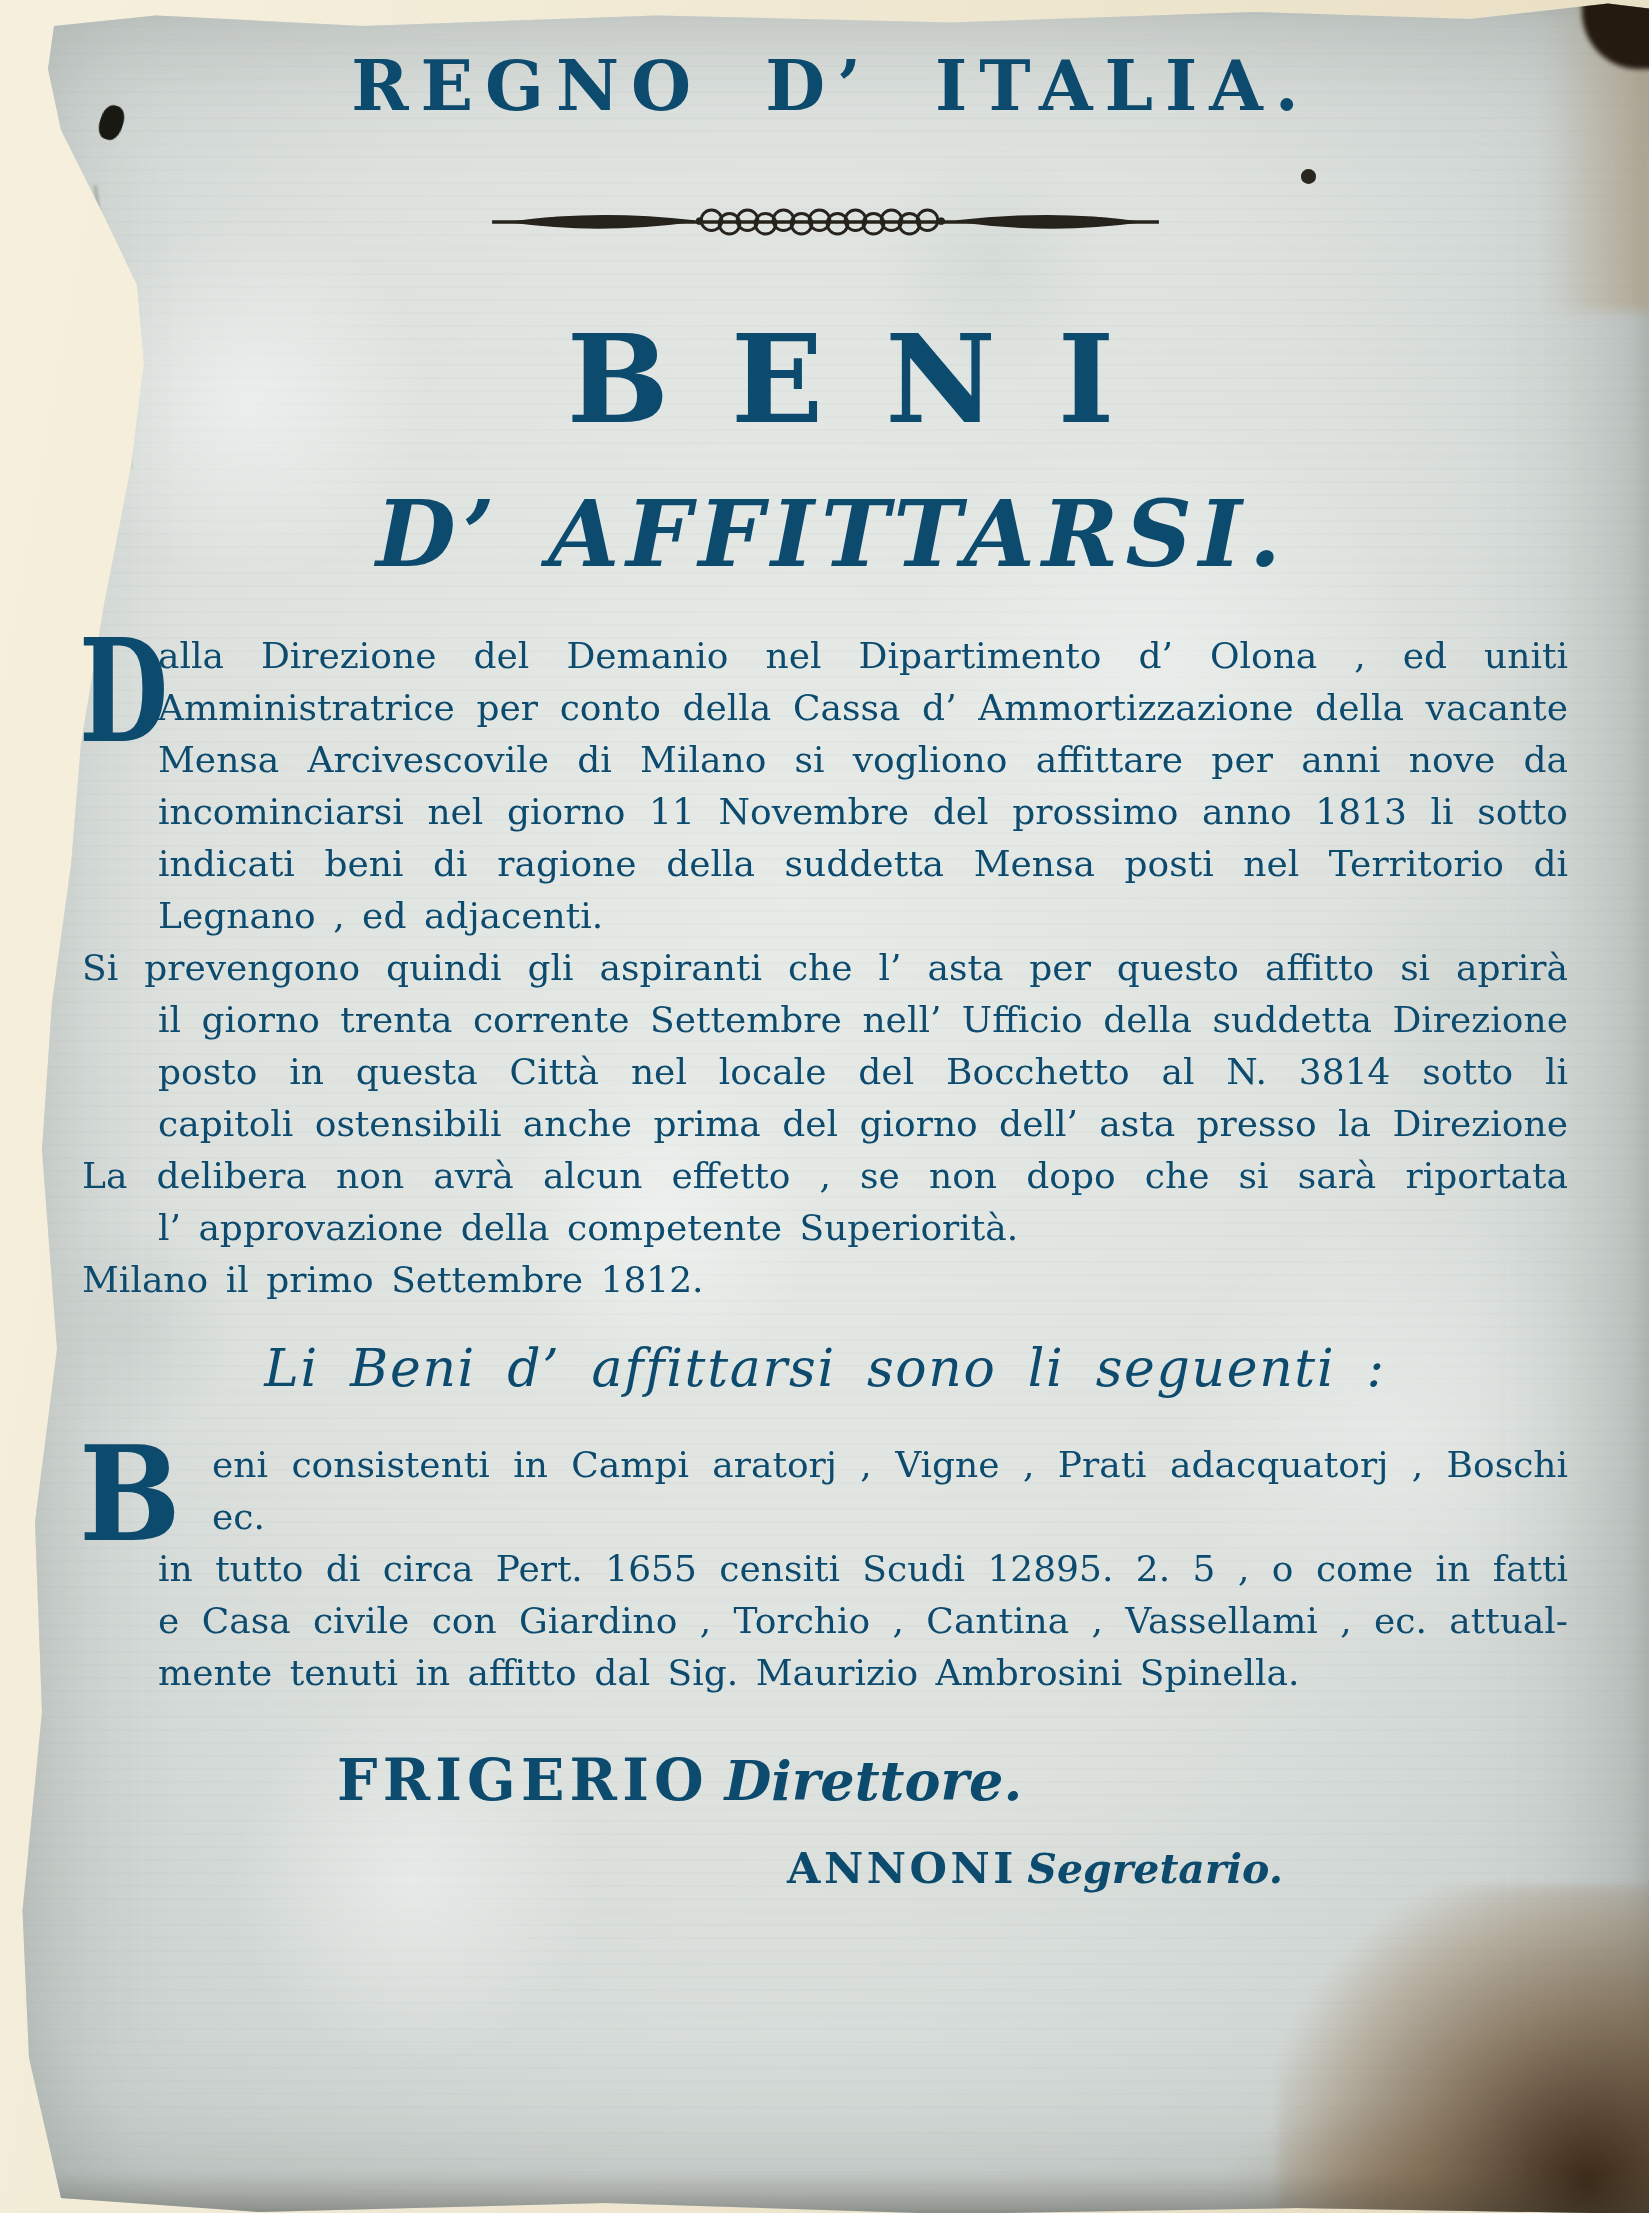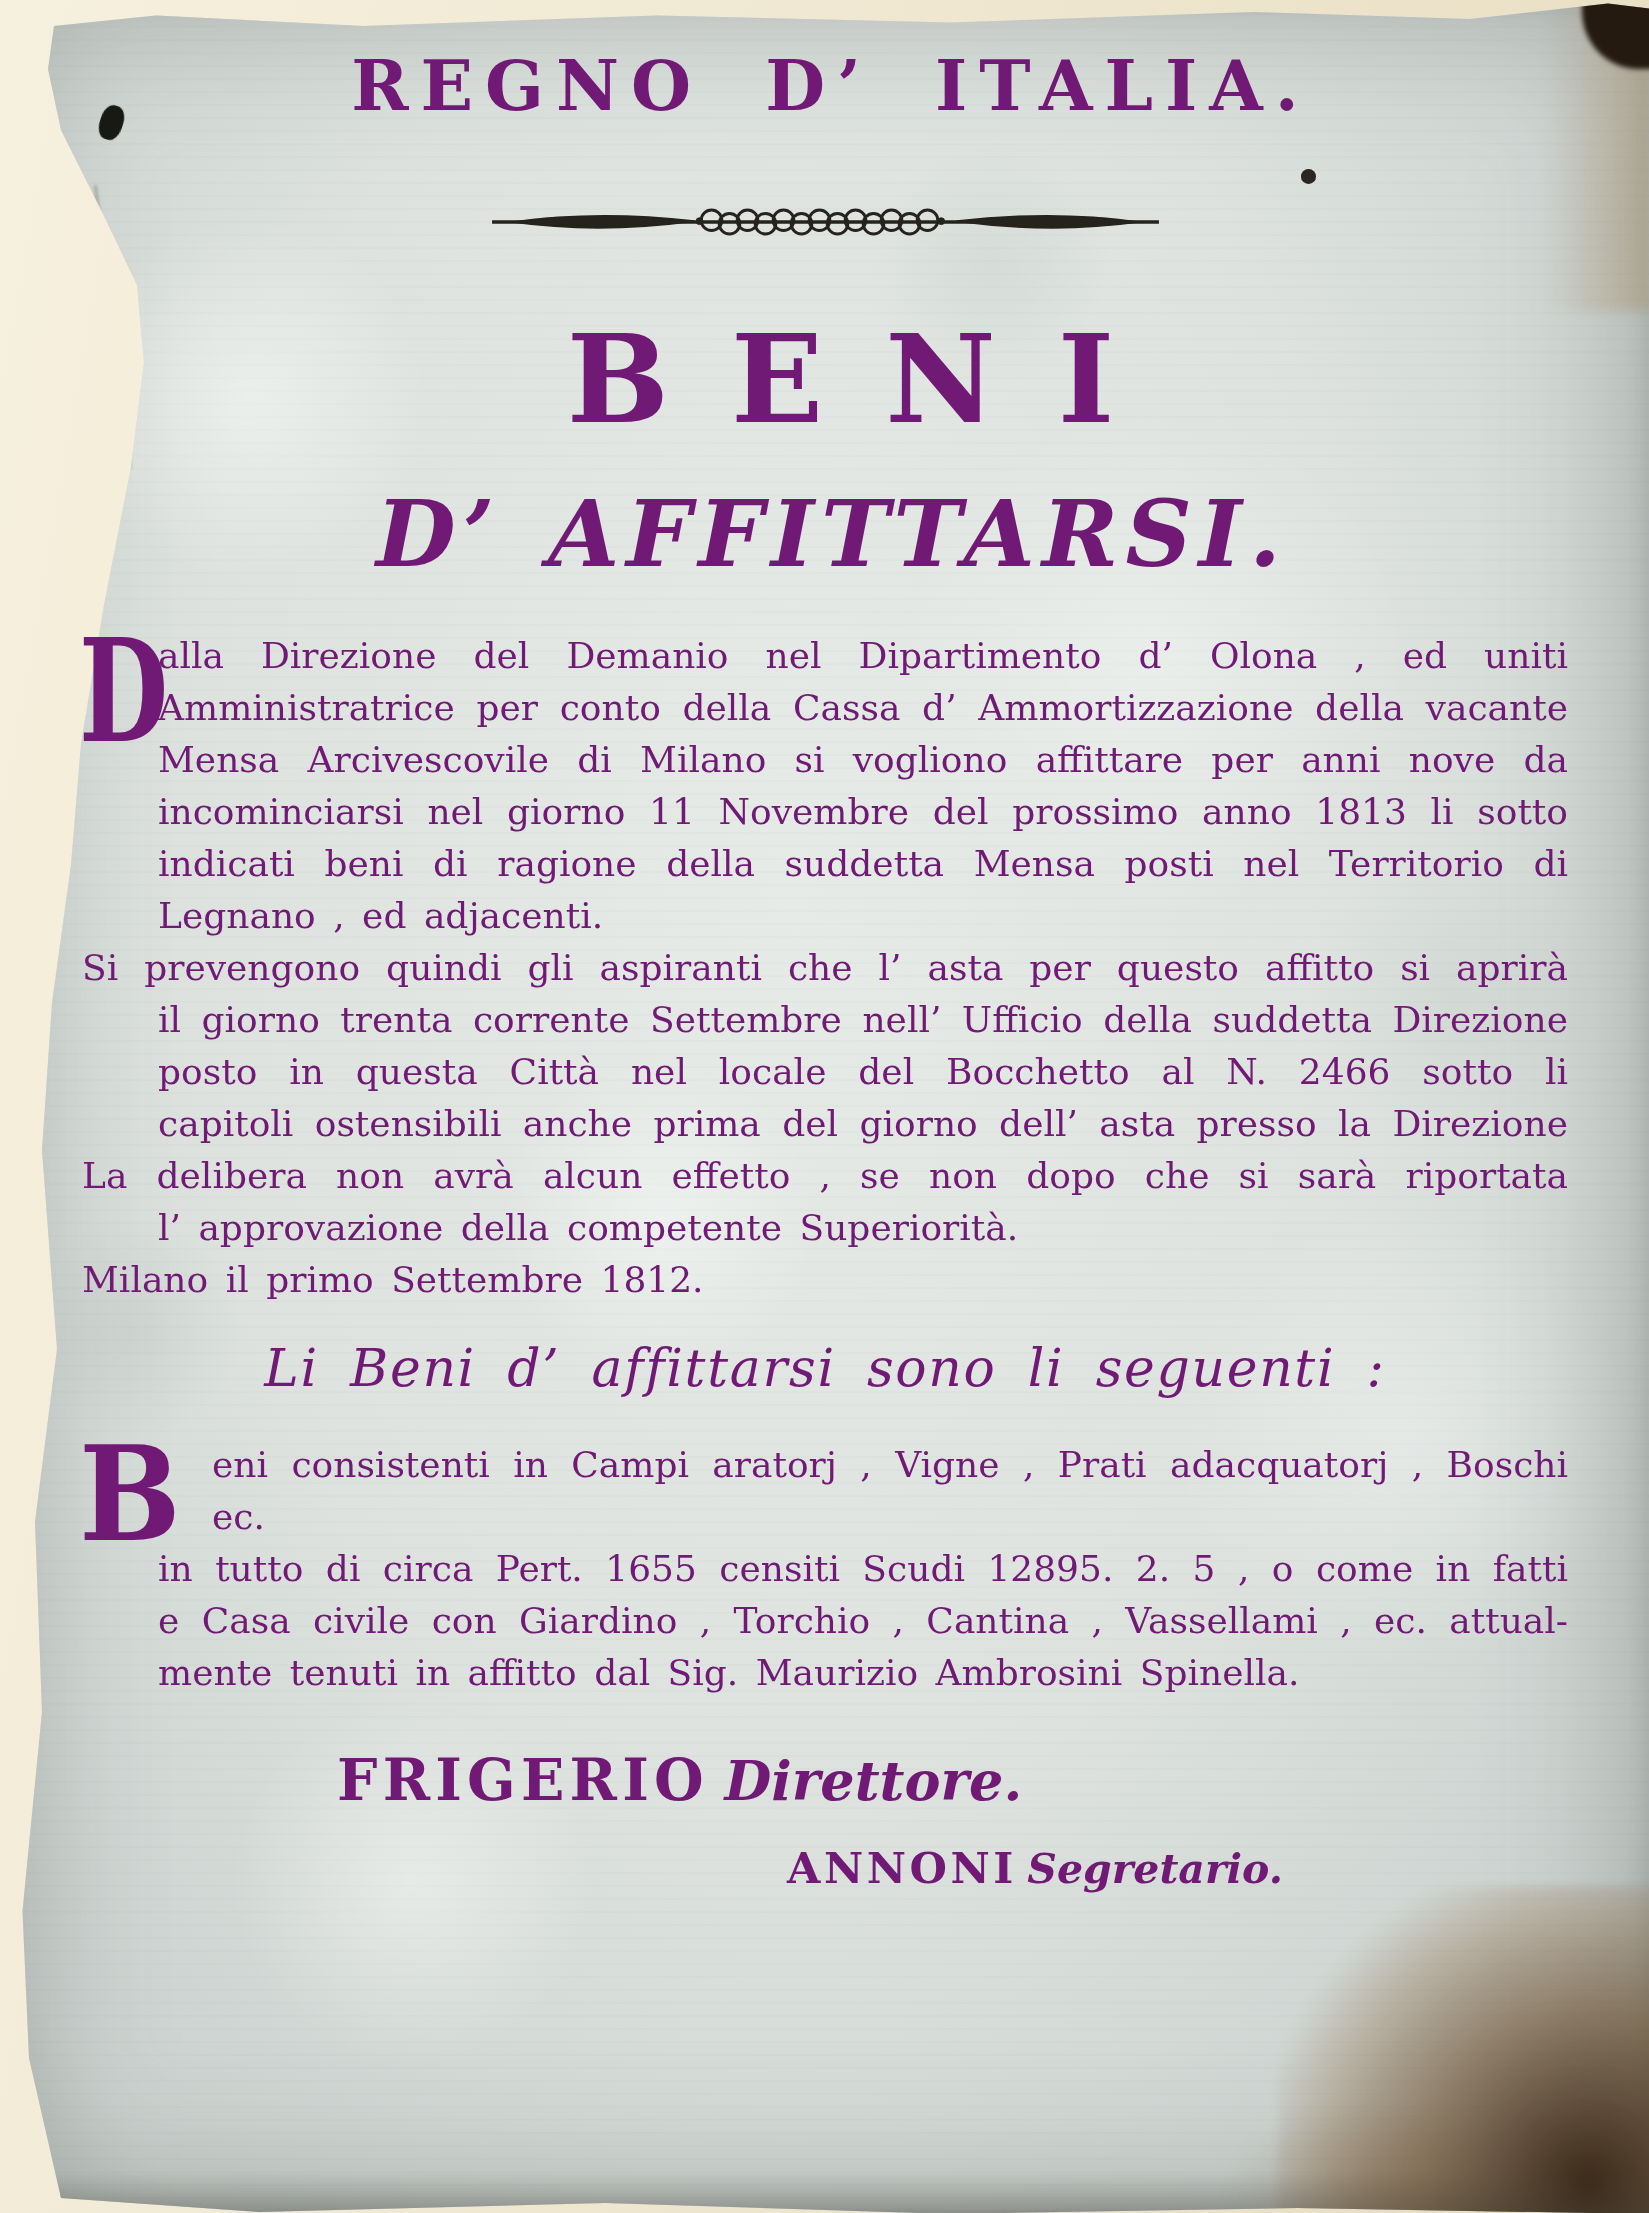--- a/index.html
+++ b/index.html
@@ -1,18 +1,18 @@
 <!DOCTYPE html>
 <html style="font-size:14px"><head>
 <meta charset="utf-8">
 <style>
   html,body { margin:0; padding:0; background:#b9b2a0; }
   .page {
     position:relative; width:1650px; height:2214px; overflow:hidden;
-    font-family:"DejaVu Serif", serif; color:#701a75;
+    font-family:"DejaVu Serif", serif; color:#0c4a6e;
   }
   
   .backing {
     position:absolute; inset:0;
     background:linear-gradient(100deg,#f6f0de 0%,#efe7d0 45%,#e6dcc0 100%);
   }
   
   .sheet-group {
     position:absolute; inset:0;
     clip-path: polygon(54px 26px,156px 15.6px,363px 26px,657px 15.6px,951px 22.5px,1254px 12px,1470px 19px,1608px 3.5px,1650px 8.6px,1650px 2214px,1297px 2208px,951px 2214px,605px 2203px,259px 2212px,61px 2198px,29px 2058px,22.5px 1911px,42px 1712px,35px 1522px,57px 1349px,42px 1150px,52px 1003px,71px 865px,81px 744px,104px 605px,131px 467px,144px 363px,137px 285px,104px 216px,61px 130px,48px 69px);
@@ -163,21 +163,21 @@
         <div class="line jf">Amministratrice per conto della Cassa d’ Ammortizzazione della vacante</div>
         <div class="line jf">Mensa Arcivescovile di Milano si vogliono affittare per anni nove da</div>
         <div class="line jf">incominciarsi nel giorno 11 Novembre del prossimo anno 1813 li sotto</div>
         <div class="line jf">indicati beni di ragione della suddetta Mensa posti nel Territorio di</div>
         <div class="line">Legnano , ed adjacenti.</div>
       </div>
 
       <div class="para">
         <div class="line jf out">Si prevengono quindi gli aspiranti che l’ asta per questo affitto si aprirà</div>
         <div class="line jf">il giorno trenta corrente Settembre nell’ Ufficio della suddetta Direzione</div>
-        <div class="line jf">posto in questa Città nel locale del Bocchetto al N. 2466 sotto li</div>
+        <div class="line jf">posto in questa Città nel locale del Bocchetto al N. 3814 sotto li</div>
         <div class="line jf">capitoli ostensibili anche prima del giorno dell’ asta presso la Direzione</div>
       </div>
 
 
       <div class="para">
         <div class="line jf out">La delibera non avrà alcun effetto , se non dopo che si sarà riportata</div>
         <div class="line">l’ approvazione della competente Superiorità.</div>
       </div>
 
       <div class="para">

